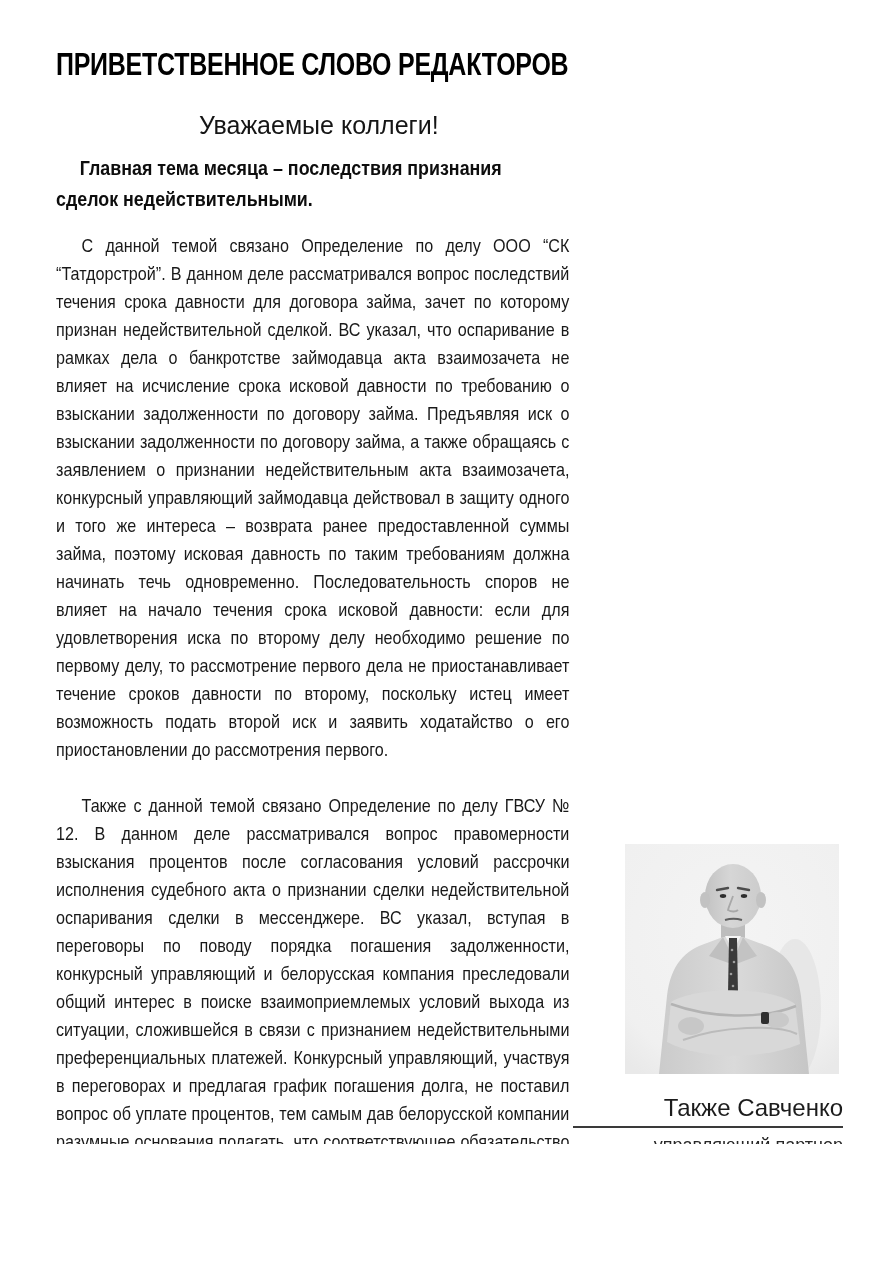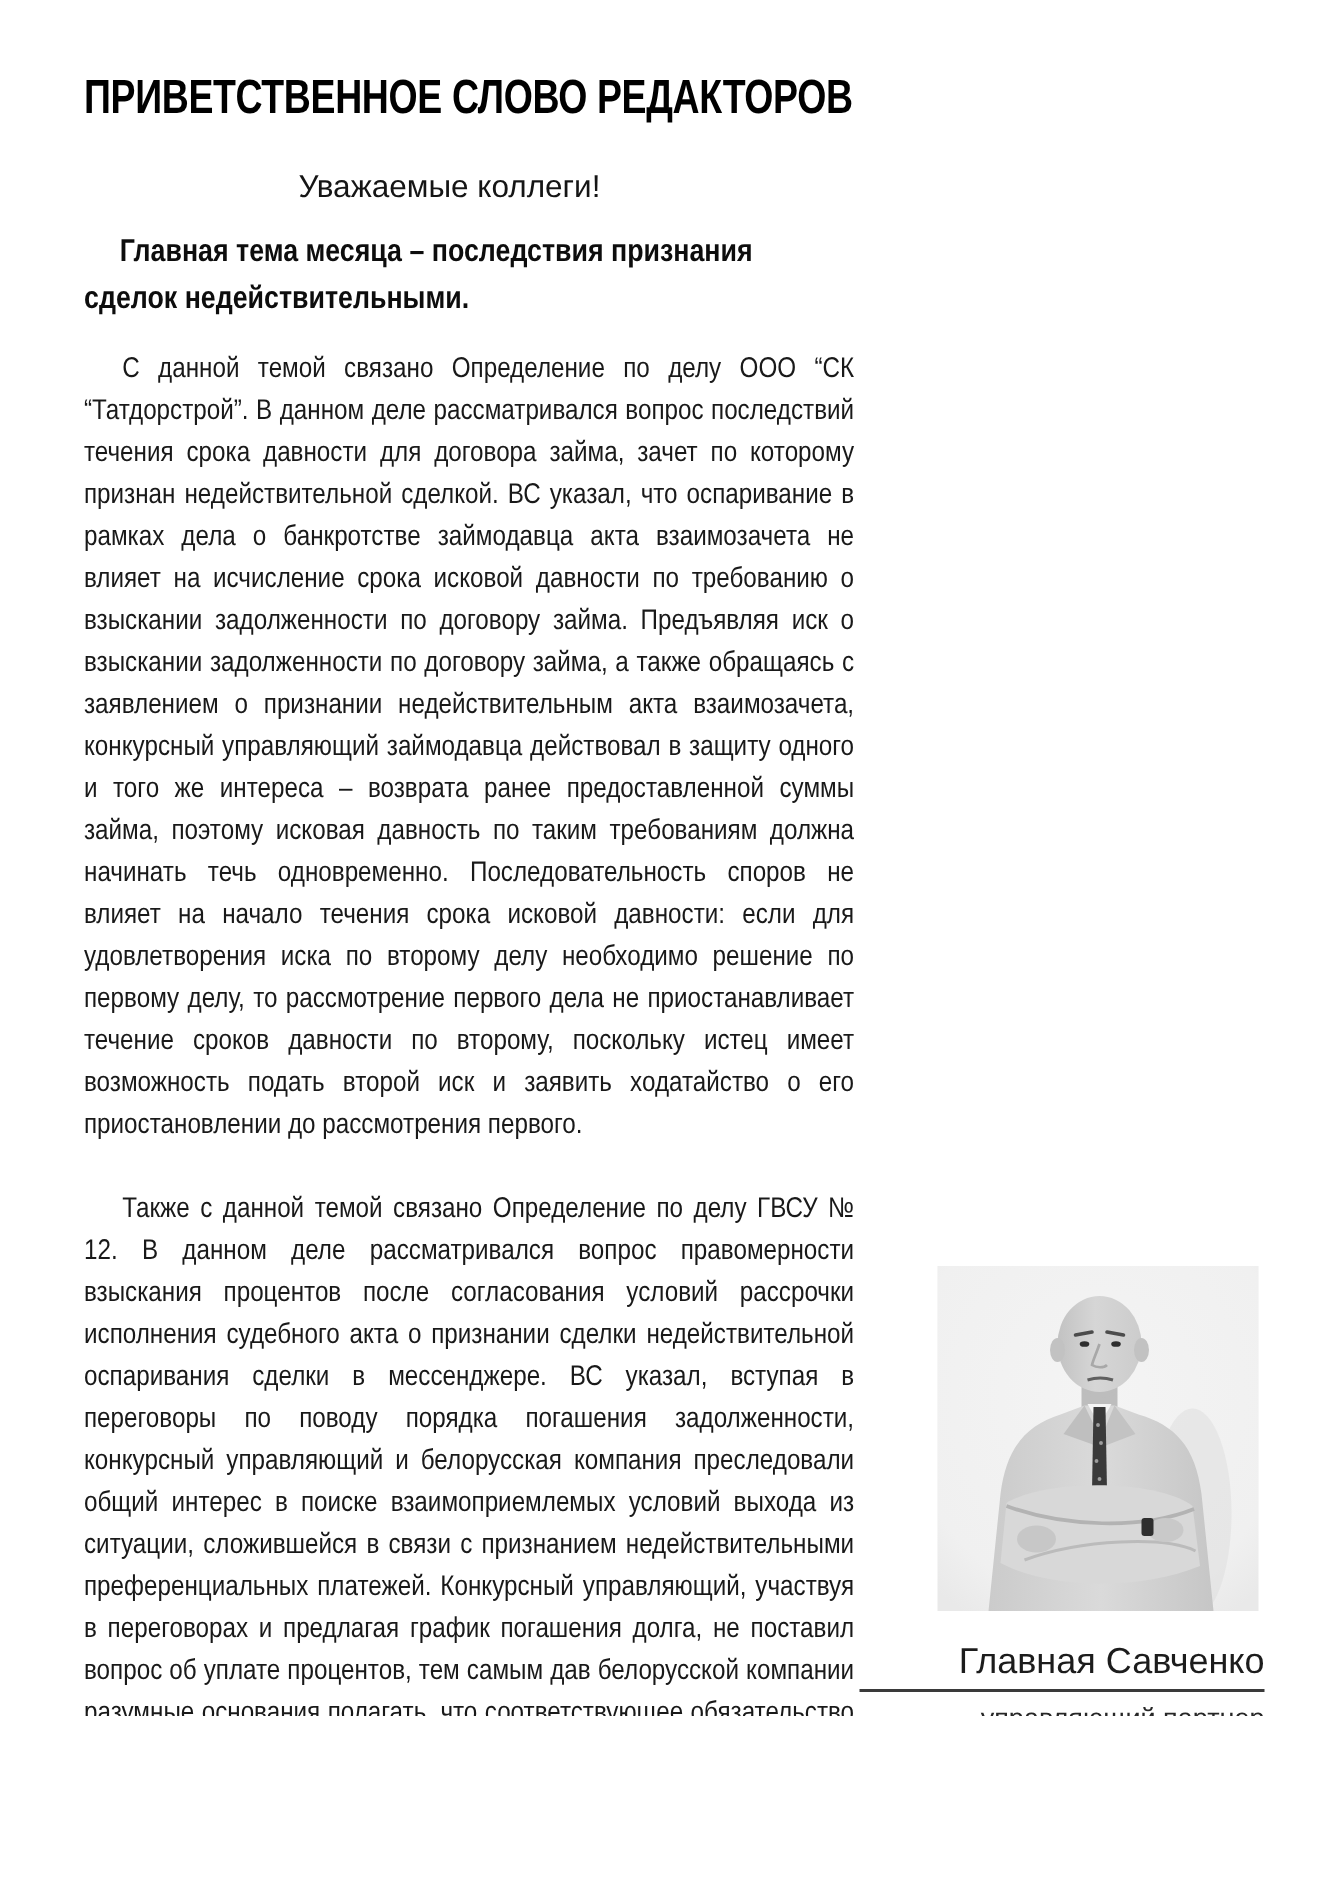--- a/index.html
+++ b/index.html
@@ -12,21 +12,21 @@
 
   .title {
     position:absolute; left:56px; top:47px; margin:0;
     font-size:32px; line-height:34px; font-weight:700; color:#000000;
     letter-spacing:-0.3px; white-space:nowrap;
     transform:scaleX(0.78); transform-origin:0 0;
   }
 
   .greeting {
     position:absolute; left:199px; top:112px;
-    font-size:21px; line-height:26px; color:#151515; white-space:nowrap;
+    font-size:25px; line-height:26px; color:#151515; white-space:nowrap;
   }
 
   .lead {
     position:absolute; left:56px; top:152px; width:640px;
     font-size:21px; line-height:31px; font-weight:700; color:#0d0d0d;
     transform:scaleX(0.85); transform-origin:0 0;
   }
   .lead .l1 { padding-left:28px; }
 
   .bodycol {
@@ -138,20 +138,20 @@
 
       <path d="M108,52 C106,58 104,62 103,66 C106,68 111,68 113,66" stroke="#a8a8a8" stroke-width="1.8" fill="none"></path>
 
       <path d="M100,76 C105,74.5 112,74.5 117,76" stroke="#5f5f5f" stroke-width="2" fill="none"></path>
 
       <path d="M98,84 C104,88 113,88 119,84" stroke="#bdbdbd" stroke-width="2" fill="none"></path>
     </svg>
   </div>
 
   <div class="caption">
-    <div class="name">Главная Савченко</div>
+    <div class="name">Также Савченко</div>
     <div class="rule"></div>
     <div class="role">управляющий партнер</div>
     <div class="role">BFL | Арбитраж.ру, признан</div>
     <a class="handle" style="color: rgb(47, 169, 225);">@legally_bald</a>
   </div>
 
 </div>
 
 </body></html>

